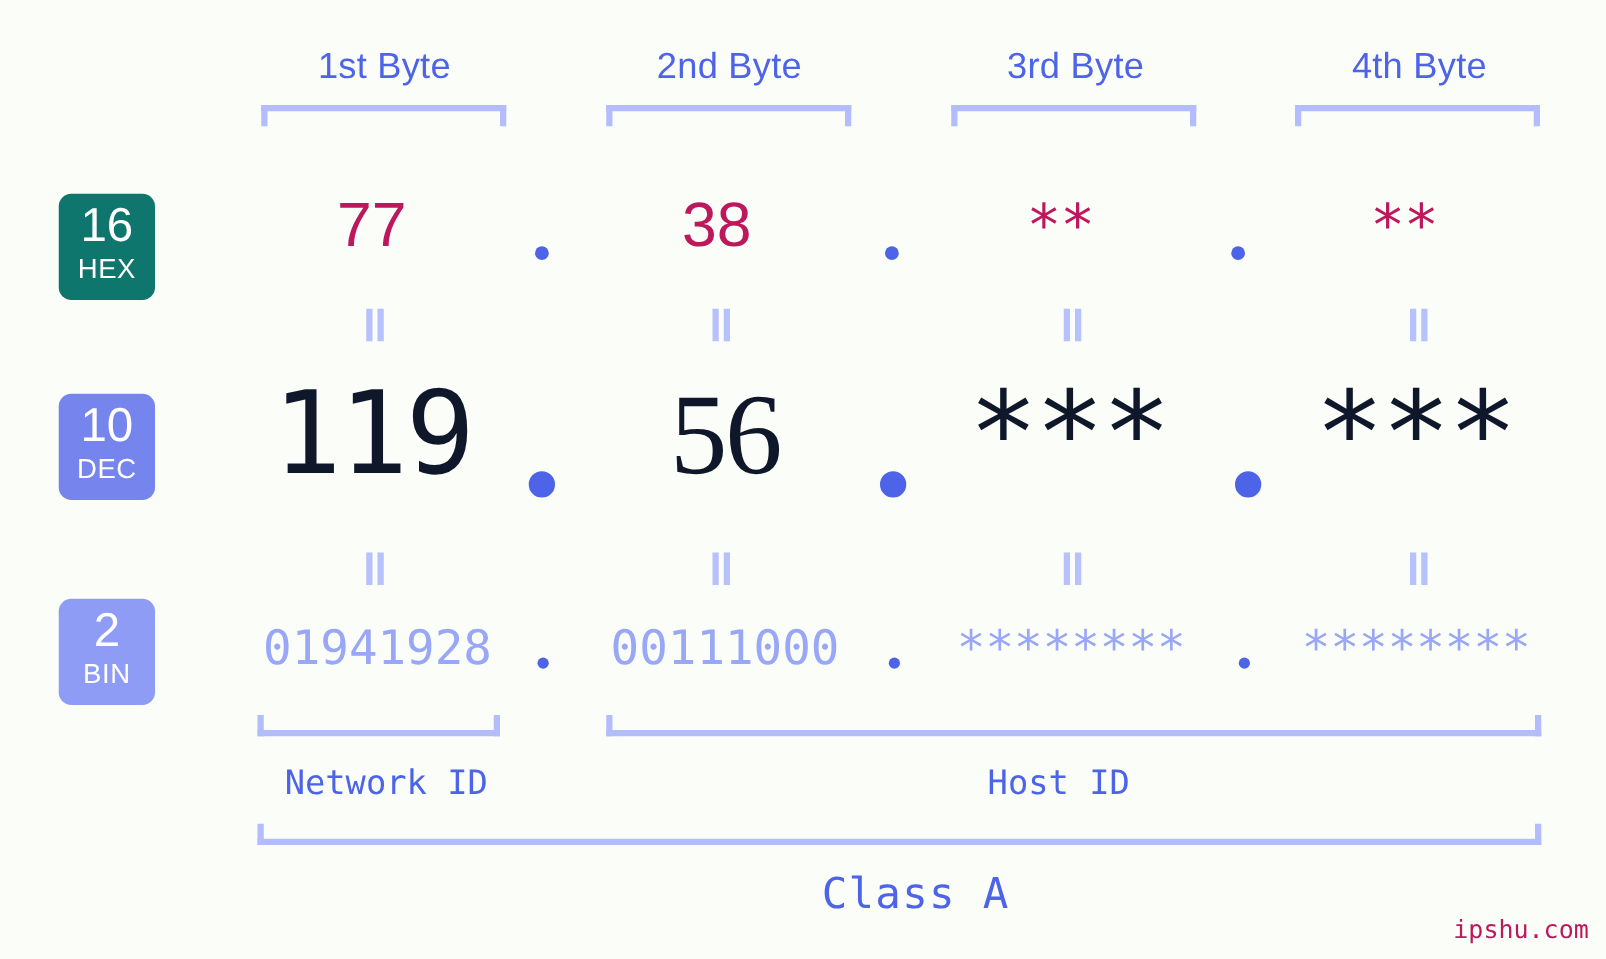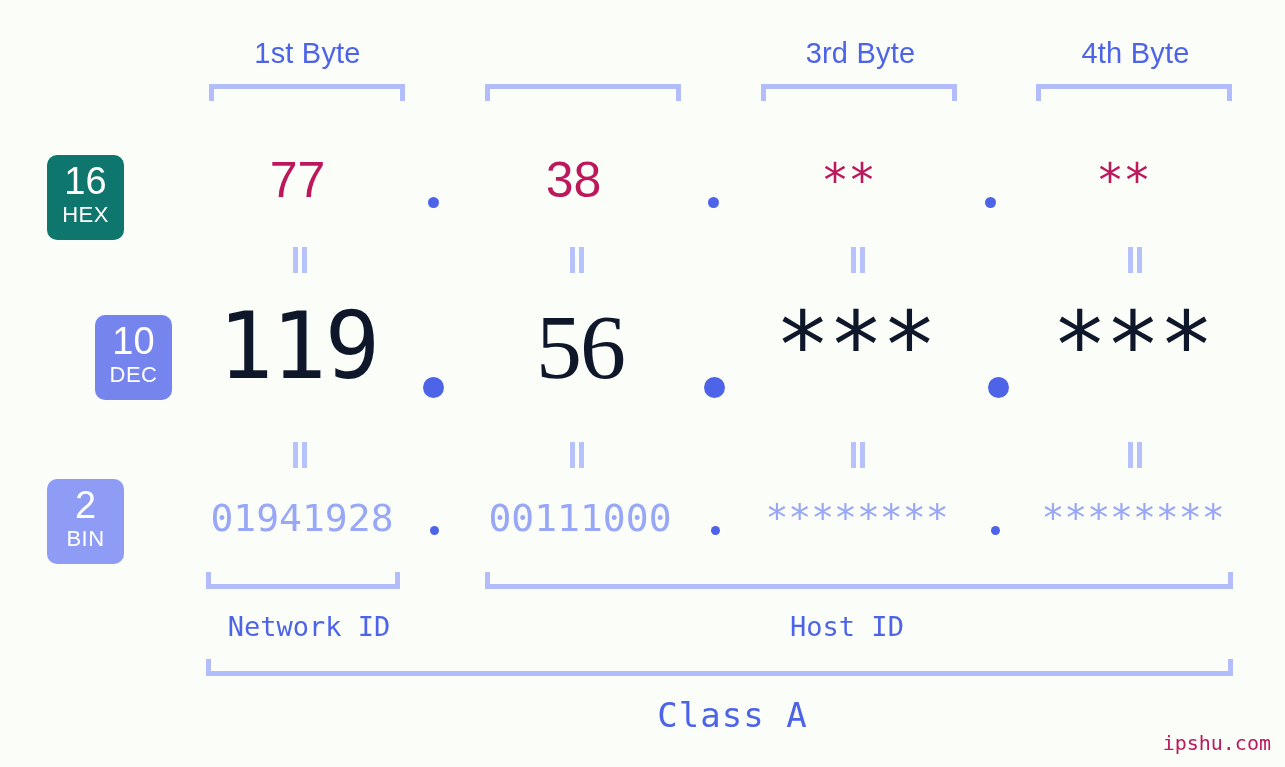--- a/index.html
+++ b/index.html
@@ -166,33 +166,34 @@
     font-size: 20px;
     color: #be185d;
   }
 </style>
 </head>
 <body>
 
 <div class="stage">
 
   <div class="byte-label" style="left:185px; width:245px;">1st Byte</div>
+  <div class="byte-label" style="left:461px; width:245px;">2nd Byte</div>
   <div class="byte-label" style="left:738px; width:245px;">3rd Byte</div>
   <div class="byte-label" style="left:1013px; width:245px;">4th Byte</div>
 
   <div class="bracket-top" style="left:209px; width:196px;"></div>
   <div class="bracket-top" style="left:485px; width:196px;"></div>
   <div class="bracket-top" style="left:761px; width:196px;"></div>
   <div class="bracket-top" style="left:1036px; width:196px;"></div>
 
   <div class="badge" style="top:155px; background:#0f766e;">
     <span class="num">16</span>
     <span class="nm">HEX</span>
   </div>
-  <div class="badge" style="top:315px; background:#7684ee;margin-left:48px;">
+  <div class="badge" style="top:315px; background:#7684ee;">
     <span class="num">10</span>
     <span class="nm">DEC</span>
   </div>
   <div class="badge" style="top:479px; background:#8e9cf5;">
     <span class="num">2</span>
     <span class="nm">BIN</span>
   </div>
 
   <div class="row-hex">
     <div class="val" style="left:185px; top:150px; width:225px;">77</div>

